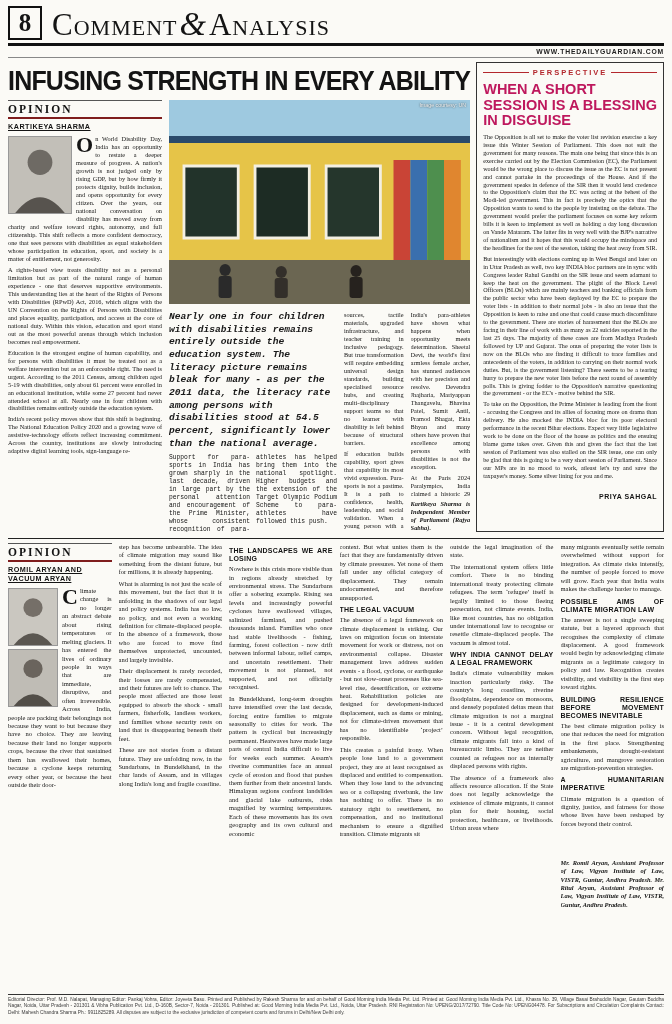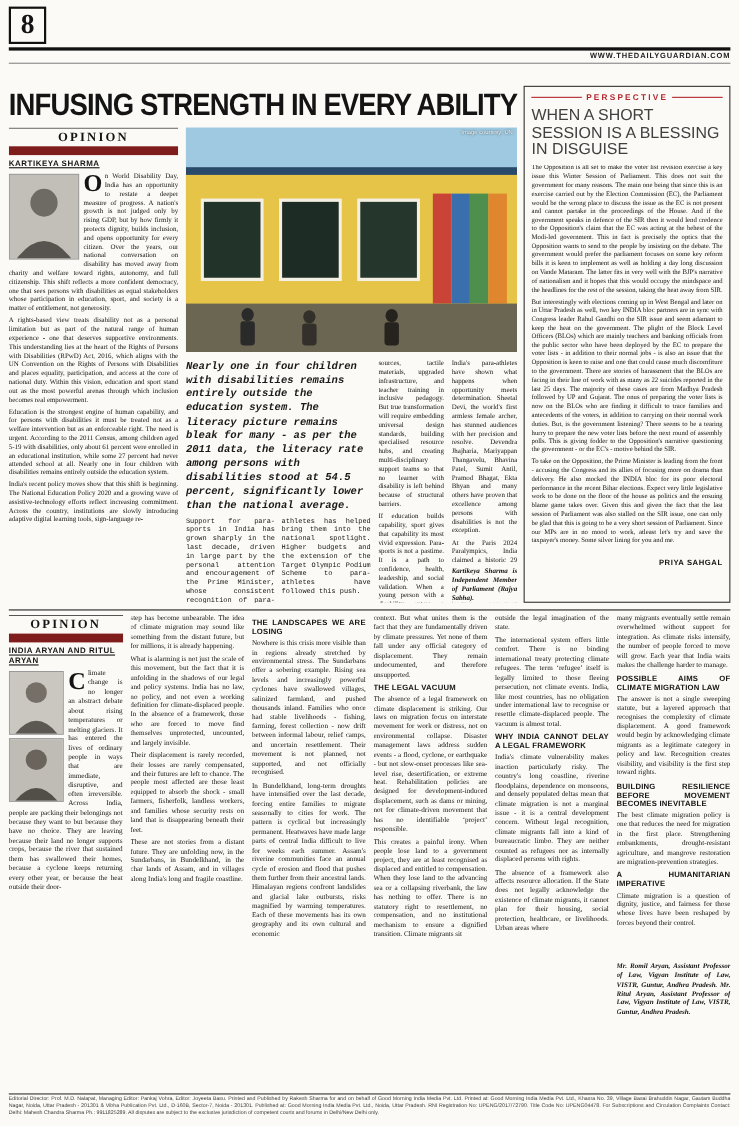--- a/index.html
+++ b/index.html
@@ -20,27 +20,27 @@
   .hdr-right .dl, .hdr-right .city { font-size:6.8px; letter-spacing:1.2px; color:#222; }
   .website-row { text-align:right; font-family:"Liberation Sans", sans-serif; font-weight:bold; font-size:6.8px;
                  letter-spacing:0.8px; padding:2px 0 2px 0; border-bottom:1px solid #888; color:#222; }
 
   
   .bt { font-size:6.3px; line-height:1.27; text-align:justify; }
   .bt p, .blocks p { margin:0 0 3px 0; }
   .bh { font-family:"Liberation Sans", sans-serif; font-weight:800; font-size:7px; letter-spacing:0.2px;
         margin:4px 0 2px 0; line-height:1.15; text-transform:uppercase; }
   .sig { font-style:italic; font-weight:bold; font-size:6.4px; }
-  .kicker { border-top:1px solid #555; border-bottom:8px solid #7f1d1d; padding:2px 0 2px 0; margin-bottom:3px;
-            font-weight:bold; font-size:11.5px; letter-spacing:2px; font-family:"Liberation Serif", serif;text-align:center; }
+  .kicker { border-top:1px solid #555; border-bottom:2px solid #7f1d1d; padding:2px 0 2px 0; margin-bottom:3px;
+            font-weight:bold; font-size:11.5px; letter-spacing:2px; font-family:"Liberation Serif", serif; }
   .author-line { font-family:"Liberation Sans", sans-serif; font-weight:bold; font-size:7.2px; letter-spacing:0.5px;
                  margin:1px 0 4px 0;text-decoration:underline; }
 
   
-  .main-zone { display:flex; margin-top:20px; }
+  .main-zone { display:flex; margin-top:4px; }
   .left-zone { width:480px; }
   .h1 { font-family:"Liberation Sans", sans-serif; font-weight:900; font-size:25px; letter-spacing:-0.8px;
         white-space:nowrap; transform:scaleY(1.12); transform-origin:left top; margin:2px 0 7px 0; }
 
   .a1 { display:grid; grid-template-columns:154px 168px 1fr 1fr; grid-template-rows:204px 221px;
         column-gap:7px; row-gap:7px; height:432px; }
   .a1-col1 { grid-row:1 / span 2; overflow:hidden; height:432px; }
   .a1-col1 .portrait { float:left; width:64px; height:78px; margin:1px 4px 2px 0; }
   .a1-col1 .blocks p:first-child::first-letter,
   .a2-col1 .blocks p:first-child::first-letter {
@@ -55,21 +55,21 @@
              margin-bottom:4px; font-weight:bold; }
   .caption-cont { column-count:2; column-gap:6px; }
   .a1-colA, .a1-colB { overflow:hidden; height:221px; position:relative; }
   .a1-colB .sig { position:absolute; bottom:0; left:0; right:0; background:#fbfaf6; padding-top:2px; margin:0; }
 
   
   .persp { width:197px; margin-left:6px; border:1px solid #333; padding:5px 6px; height:470px; background:#fbfaf6; }
   .persp-label { display:flex; align-items:center; gap:4px; color:#b3272d; font-family:"Liberation Sans", sans-serif;
                  font-weight:bold; font-size:7.5px; letter-spacing:2px; }
   .persp-label .rule { flex:1; height:1px; background:#b3272d; }
-  .persp-head { color:#404040; font-family:"Liberation Sans", sans-serif; font-weight:400; font-size:14.5px;
+  .persp-head { color:#be185d; font-family:"Liberation Sans", sans-serif; font-weight:700; font-size:14.5px;
                 line-height:1.08; margin:5px 0 5px 0; }
   .persp-body { font-size:6.1px; line-height:1.3; text-align:justify; height:356px; overflow:hidden; }
   .persp-body p { margin:0 0 3px 0; }
   .persp-byline { font-weight:bold; font-size:7px; text-align:right; margin-top:3px;
                   font-family:"Liberation Sans", sans-serif; letter-spacing:0.5px; }
 
   
   .divider { border-top:1px solid #222; margin:6px 0 4px 0; }
   .a2-head { font-family:"Liberation Serif", serif; font-weight:bold; font-size:17.5px; letter-spacing:-0.3px;
              white-space:nowrap; margin:0 0 6px 0; }
@@ -87,20 +87,23 @@
   .imprint { margin-top:auto; border-top:1px solid #333; padding-top:2px; font-family:"Liberation Sans", sans-serif;
              font-size:4.8px; line-height:1.35; color:#3c3c3c; text-align:justify; height:26px; overflow:hidden; }
 </style>
 </head>
 <body>
 
 <div class="page">
 
   <header class="hdr">
     <div class="pageno">8</div>
+    <div class="masthead">
+      <span>Comment</span><span class="amp">&amp;</span><span>Analysis</span>
+    </div>
   </header>
   <div class="website-row">WWW.THEDAILYGUARDIAN.COM</div>
 
   <div class="main-zone">
     <div class="left-zone">
       <h1 class="h1">INFUSING STRENGTH IN EVERY ABILITY</h1>
       <div class="a1">
         <div class="a1-col1">
           <div class="kicker"><span>OPINION</span></div>
           <div class="author-line">KARTIKEYA SHARMA</div>
@@ -177,21 +180,21 @@
       <div class="persp-byline">PRIYA SAHGAL</div>
     </aside>
   </div>
 
   <div class="divider"></div>
 
   <section class="a2-wrap">
     <div class="a2">
       <div class="a2-col a2-col1">
         <div class="kicker"><span>OPINION</span></div>
-        <div class="author-line">INDIA ARYAN AND RITUL ARYAN</div>
+        <div class="author-line">ROMIL ARYAN AND VACUUM ARYAN</div>
         <div class="portraits">
           <div class="portrait-sm">
             <div class="pbox">
               <svg viewBox="0 0 40 48" width="100%" height="100%" preserveAspectRatio="none">
                 <rect x="0" y="0" width="40" height="48" fill="#cac7c0"></rect>
                 <circle cx="20" cy="16" r="8" fill="#756f68"></circle>
                 <path d="M4 48 Q20 28 36 48 Z" fill="#5b5751"></path>
               </svg>
             </div>
           </div>

